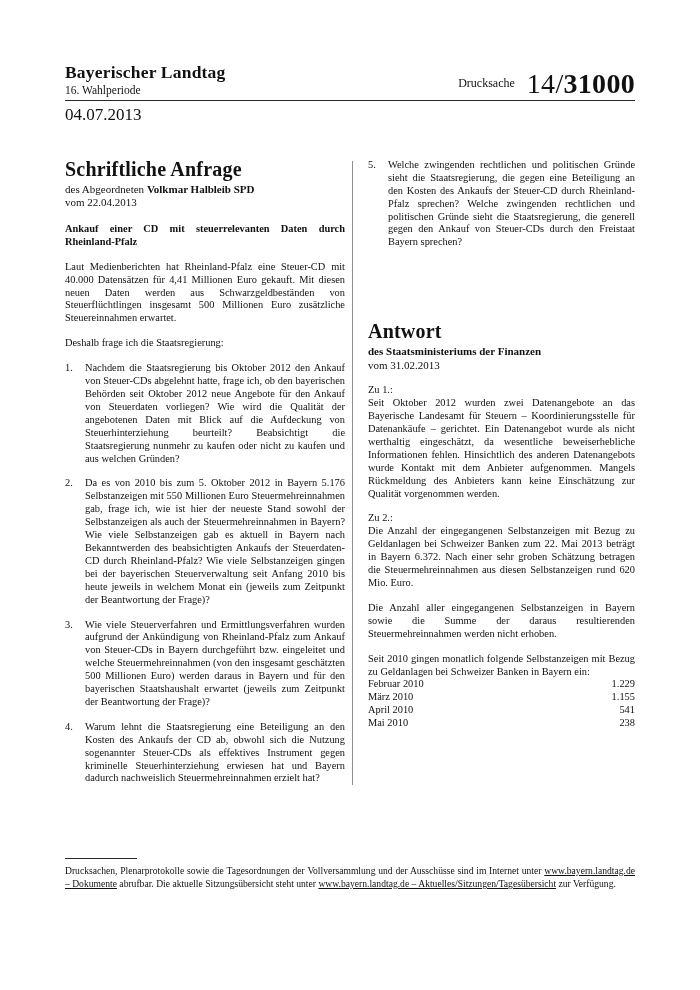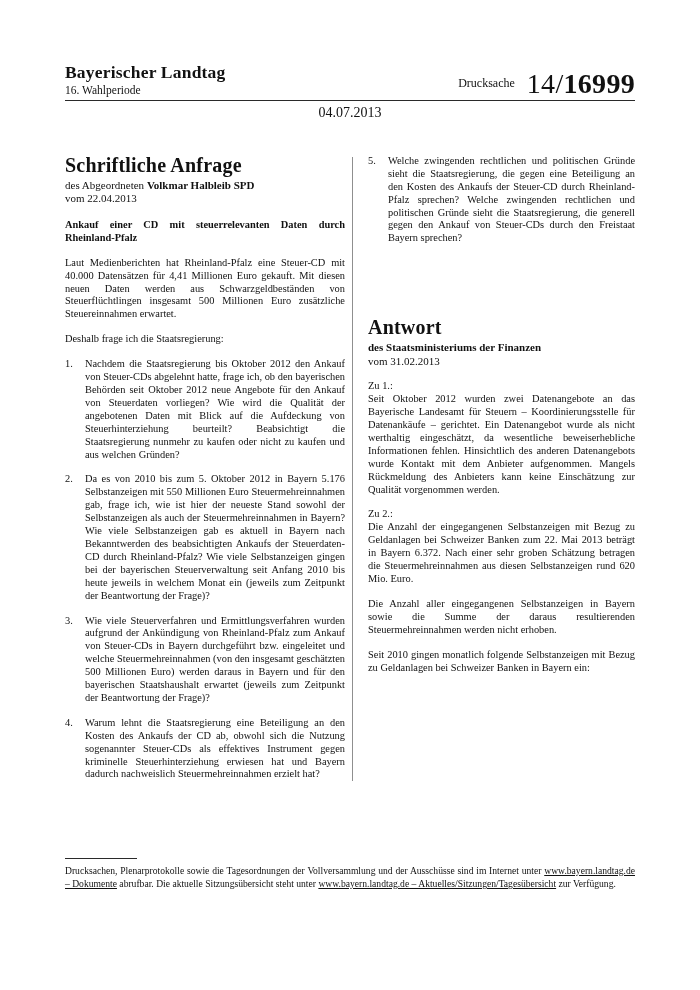--- a/index.html
+++ b/index.html
@@ -19,21 +19,21 @@
   }
   
   .masthead { display: flex; justify-content: space-between; align-items: flex-end; }
   .org { font-size: 17.5px; font-weight: bold; letter-spacing: 0.2px; line-height: 1.15; }
   .period { font-size: 11.5px; margin-top: 2px; line-height: 1.2; }
   .ds { display: flex; align-items: center; gap: 12px; }
   .ds-label { font-size: 12px; }
   .ds-big { font-size: 28px; line-height: 1; letter-spacing: 0.3px; }
   .ds-bold { font-weight: bold; }
   .head-rule { border: none; border-top: 1.6px solid #2a2a2a; margin-top: 2px; }
-  .date-line { text-align: center; font-size: 14px; margin-top: 4px; }
+  .date-line { text-align: left; font-size: 17px; margin-top: 4px; }
 
   
   .columns { position: relative; display: flex; margin-top: 34px; }
   .col-divider { position: absolute; left: 287px; top: 2px; bottom: 0; width: 1px; background: #8f8f8f; }
   .col-left  { width: 280px; flex: none; }
   .col-right { margin-left: 23px; flex: 1; min-width: 0; }
 
   h1.doc-title { font-size: 20px; font-weight: bold; line-height: 1.05; letter-spacing: 0.2px; }
   .byline { font-size: 11px; line-height: 1.23; margin-top: 3px; }
   .byline b { font-weight: bold; }
@@ -68,21 +68,21 @@
 <div class="page">
 
   <header>
     <div class="masthead">
       <div>
         <div class="org">Bayerischer Landtag</div>
         <div class="period">16. Wahlperiode</div>
       </div>
       <div class="ds">
         <span class="ds-label">Drucksache</span>
-        <span class="ds-big"><span>14/</span><span class="ds-bold">16999</span></span>
+        <span class="ds-big"><span>14/</span><span class="ds-bold">31000</span></span>
       </div>
     </div>
     <hr class="head-rule">
     <div class="date-line">04.07.2013</div>
   </header>
 
   <main class="columns">
     <div class="col-divider"></div>
 
     <section class="col-left">
@@ -133,20 +133,38 @@
         </p>
 
         <p class="body-text ans-label">Zu 1.:</p>
         <p class="body-text ans-para">Seit Oktober 2012 wurden zwei Datenangebote an das Bayerische Landesamt für Steuern – Koordinierungsstelle für Datenankäufe – gerichtet. Ein Datenangebot wurde als nicht werthaltig eingeschätzt, da wesentliche beweiserhebliche Informationen fehlen. Hinsichtlich des anderen Datenangebots wurde Kontakt mit dem Anbieter aufgenommen. Mangels Rückmeldung des Anbieters kann keine Einschätzung zur Qualität vorgenommen werden.</p>
 
         <p class="body-text ans-label gap">Zu 2.:</p>
         <p class="body-text ans-para">Die Anzahl der eingegangenen Selbstanzeigen mit Bezug zu Geldanlagen bei Schweizer Banken zum 22. Mai 2013 beträgt in Bayern 6.372. Nach einer sehr groben Schätzung betragen die Steuermehreinnahmen aus diesen Selbstanzeigen rund 620 Mio. Euro.</p>
         <p class="body-text ans-para gap">Die Anzahl aller eingegangenen Selbstanzeigen in Bayern sowie die Summe der daraus resultierenden Steuermehreinnahmen werden nicht erhoben.</p>
         <p class="body-text ans-para gap">Seit 2010 gingen monatlich folgende Selbstanzeigen mit Bezug zu Geldanlagen bei Schweizer Banken in Bayern ein:</p>
 
+        <div class="body-text month-table">
+          <div class="month-row">
+            <span>Februar 2010</span>
+            <span>1.229</span>
+          </div>
+          <div class="month-row">
+            <span>März 2010</span>
+            <span>1.155</span>
+          </div>
+          <div class="month-row">
+            <span>April 2010</span>
+            <span>541</span>
+          </div>
+          <div class="month-row">
+            <span>Mai 2010</span>
+            <span>238</span>
+          </div>
+        </div>
       </div>
     </section>
   </main>
 
   <footer class="footer">
     <div class="footnote-rule"></div>
     <p class="footer-text"><span>Drucksachen, Plenarprotokolle sowie die Tagesordnungen der Vollversammlung und der Ausschüsse sind im Internet unter </span><span class="footer-link">www.bayern.landtag.de – Dokumente</span><span> abrufbar. Die aktuelle Sitzungsübersicht steht unter </span><span class="footer-link">www.bayern.landtag.de – Aktuelles/Sitzungen/Tagesübersicht</span><span> zur Verfügung.</span></p>
   </footer>
 
 </div>

